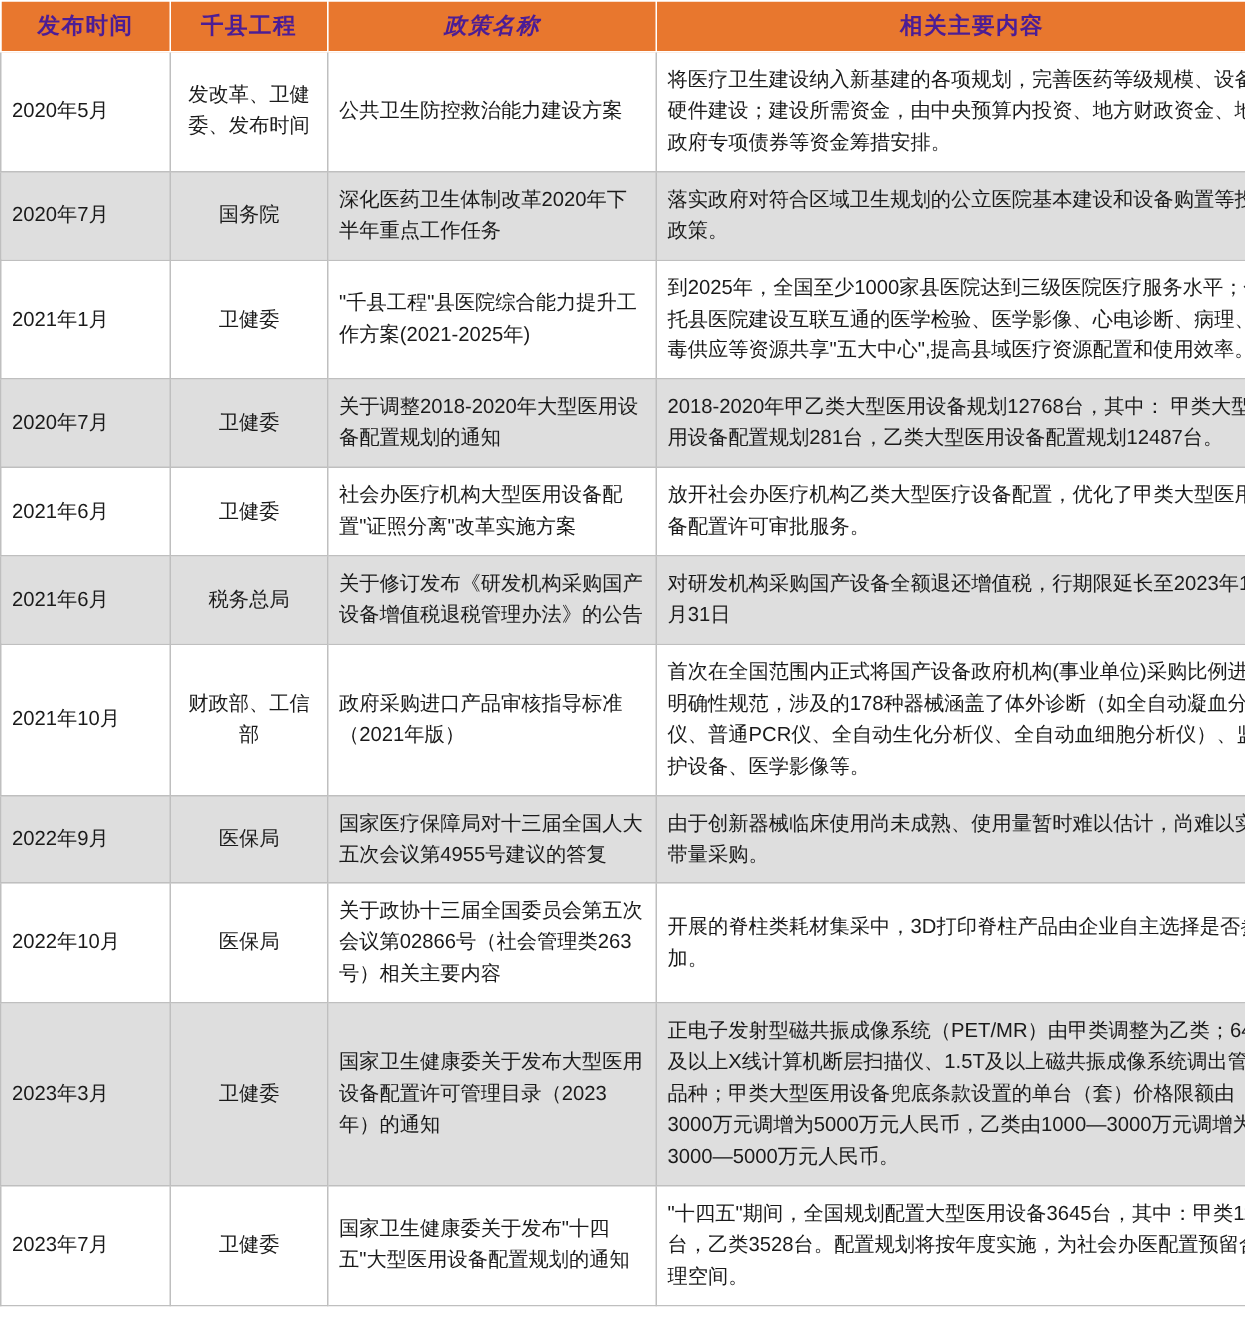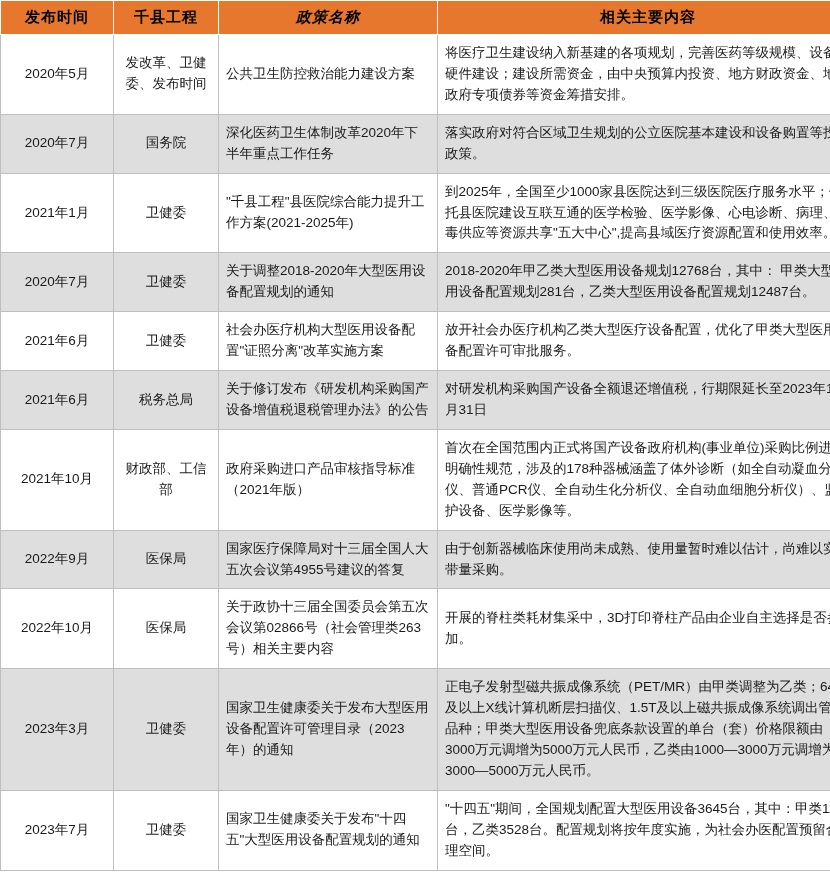--- a/index.html
+++ b/index.html
@@ -11,38 +11,37 @@
     width: 830px;
     font-family: "Liberation Sans", sans-serif;
   }
   table.policy-table {
     width: 830px;
     border-collapse: collapse;
     table-layout: fixed;
   }
   table.policy-table th {
     background: #E8772E;
-    color: #000000;
+    color: #4c1d95;
     font-size: 15px;
     font-weight: bold;
     text-align: center;
     padding: 7px 4px;
     border: 1px solid #ffffff;
     letter-spacing: 1px;
   }
   table.policy-table td {
     border: 1px solid #bfbfbf;
     font-size: 13.5px;
     color: #1a1a1a;
     padding: 8px 7px;
     vertical-align: middle;
     line-height: 1.55;
   }
   td.c-date {
-    text-align: center;
     width: 104px;
   }
   td.c-dept {
     text-align: center;
     width: 96px;
   }
   td.c-name {
     text-align: left;
     width: 210px;
   }

